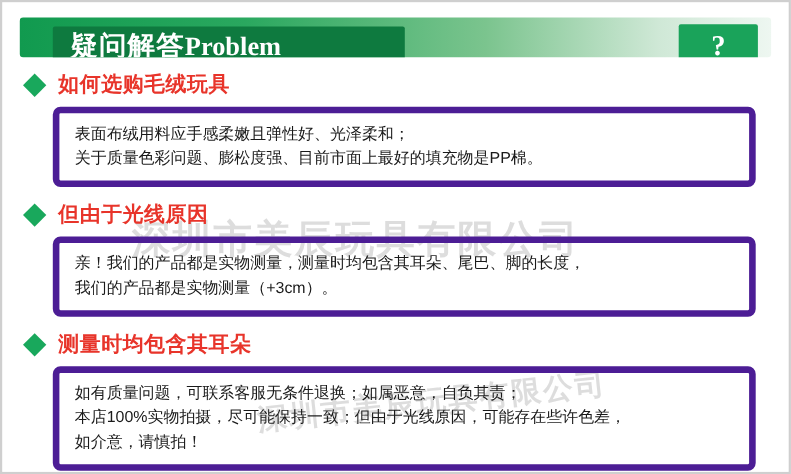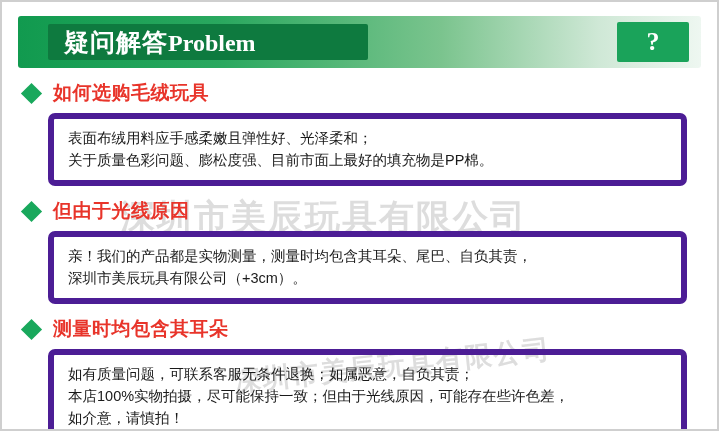--- a/index.html
+++ b/index.html
@@ -52,21 +52,21 @@
     font-size: 27px;
     letter-spacing: 2px;
     transform: rotate(-6deg);
     transform-origin: left center;
   }
 
   
   .banner {
     position: relative;
     margin: 14px 16px 0 16px;
-    height: 52px;
+    height: 36px;
     border-radius: 3px;
     background: linear-gradient(90deg, #119a4f 0%, #2aa85f 30%, #7bc48e 62%, #cfe8d6 85%, #eef7f1 100%);
     overflow: hidden;
     z-index: 10;
   }
   .banner-dark {
     position: absolute;
     left: 30px;
     top: 8px;
     width: 320px;
@@ -184,22 +184,22 @@
         <div class="a-line">关于质量色彩问题、膨松度强、目前市面上最好的填充物是PP棉。</div>
       </div>
     </div>
 
     <div class="qa">
       <div class="q-row">
         <div class="diamond"></div>
         <div class="q-text">但由于光线原因</div>
       </div>
       <div class="a-box">
-        <div class="a-line">亲！我们的产品都是实物测量，测量时均包含其耳朵、尾巴、自负其责，</div>
-        <div class="a-line">深圳市美辰玩具有限公司（+3cm）。</div>
+        <div class="a-line">亲！我们的产品都是实物测量，测量时均包含其耳朵、尾巴、脚的长度，</div>
+        <div class="a-line">我们的产品都是实物测量（+3cm）。</div>
       </div>
     </div>
 
     <div class="qa">
       <div class="q-row">
         <div class="diamond"></div>
         <div class="q-text">测量时均包含其耳朵</div>
       </div>
       <div class="a-box">
         <div class="a-line">如有质量问题，可联系客服无条件退换；如属恶意，自负其责；</div>

